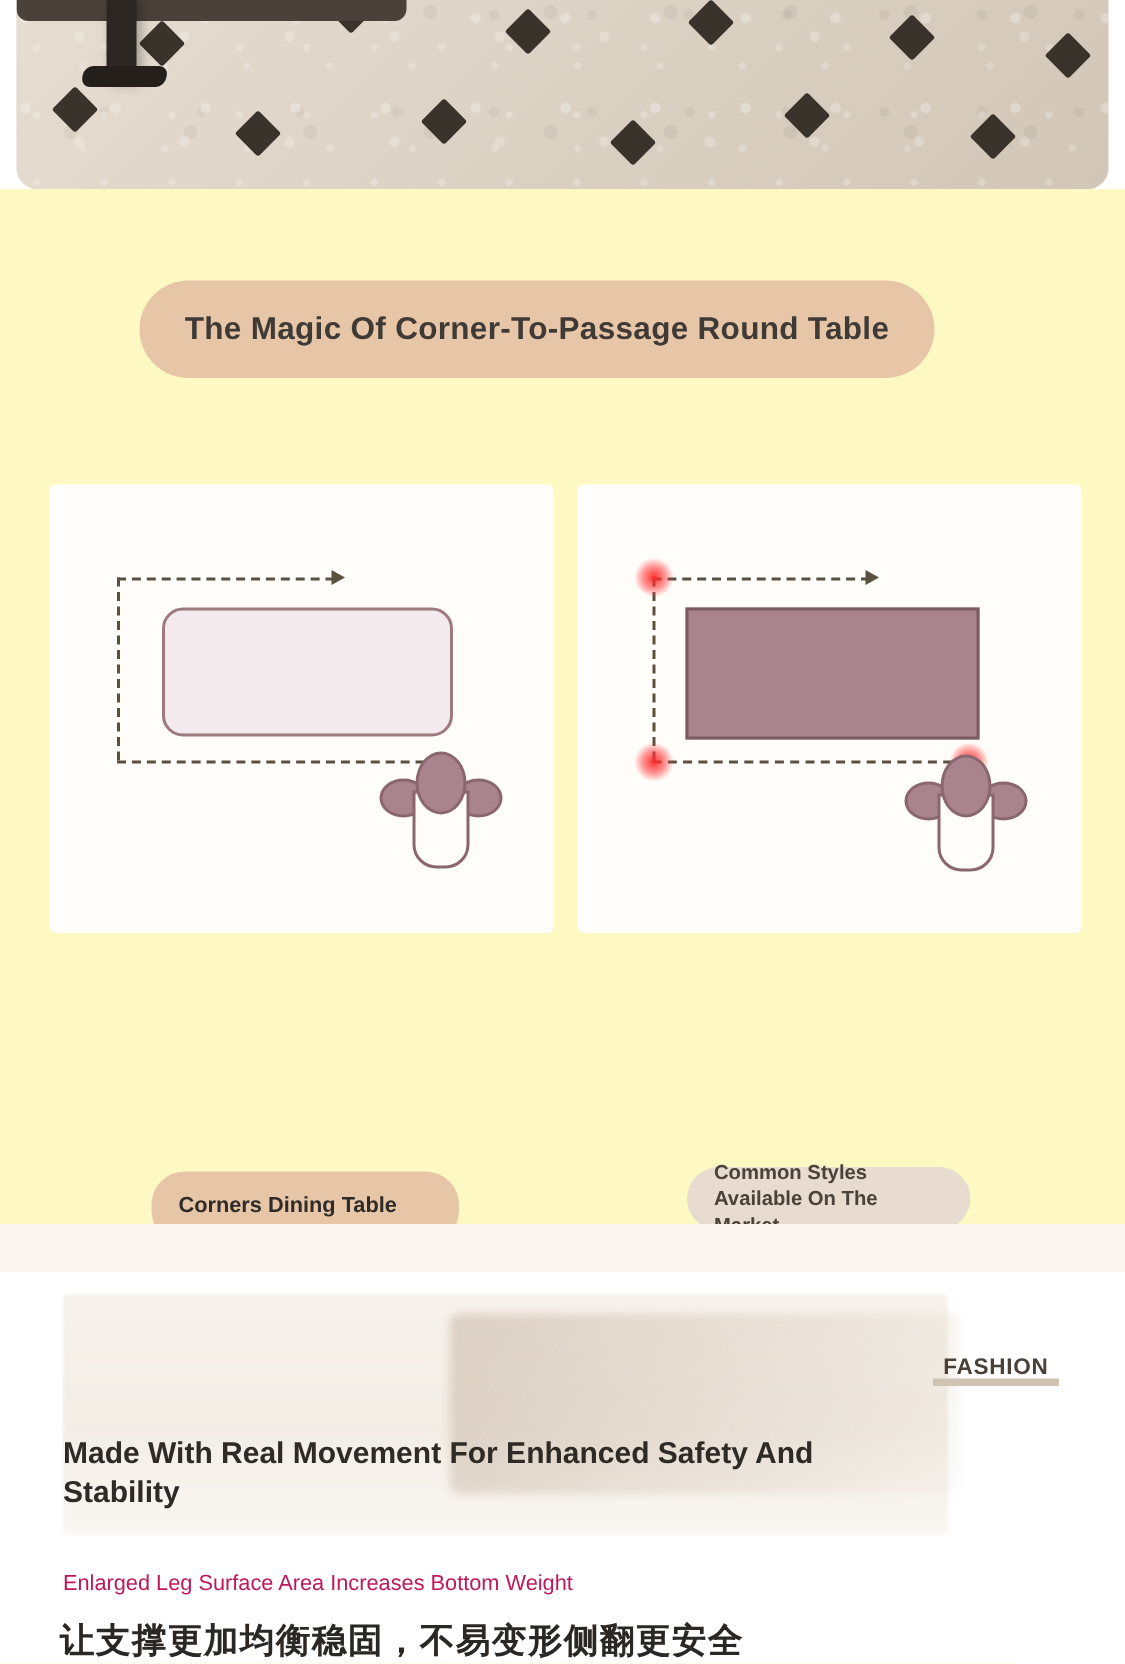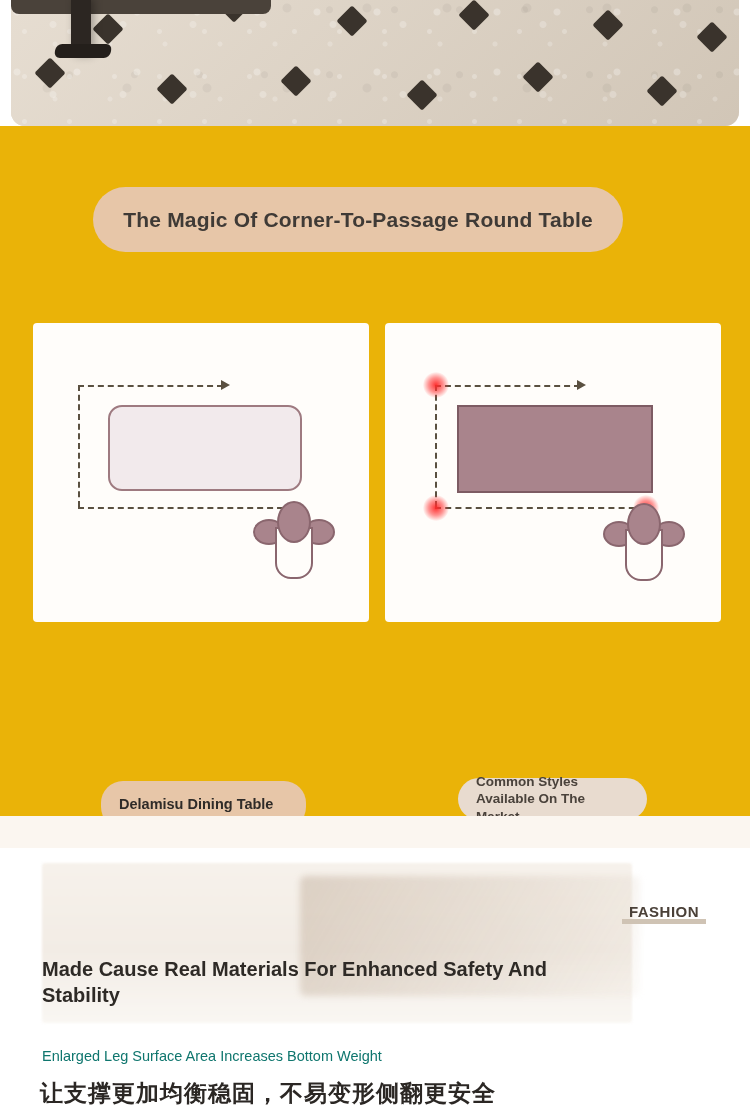--- a/index.html
+++ b/index.html
@@ -85,21 +85,21 @@
     border-radius: 0 0 8px 8px;
   }
 
   
   .cream-section {
     position: absolute;
     left: 0;
     top: 126px;
     width: 750px;
     height: 690px;
-    background: #eab308;
+    background: #fef9c3;
   }
   .magic-pill {
     position: absolute;
     left: 93px;
     top: 61px;
     width: 530px;
     height: 65px;
     background: #e7c6a8;
     border-radius: 33px;
     display: flex;
@@ -318,21 +318,21 @@
     font-size: 20px;
     font-weight: bold;
     color: #2e2a26;
     line-height: 1.3;
   }
   .bt-small {
     position: absolute;
     left: 42px;
     top: 232px;
     font-size: 14.5px;
-    color: #0f766e;
+    color: #be185d;
   }
   .bt-cn {
     position: absolute;
     left: 40px;
     top: 262px;
     font-size: 23px;
     font-weight: bold;
     color: #2b2724;
     letter-spacing: 1px;
   }
@@ -419,36 +419,36 @@
       <div class="person" style="left:218px; top:172px; width:90px; height:90px;">
         <div class="arm-l"></div>
         <div class="arm-r"></div>
         <div class="head"></div>
         <div class="body"></div>
       </div>
     </div>
   </div>
 
   <div class="label-pill left">
-    <span>Delamisu Dining Table</span>
+    <span>Corners Dining Table</span>
   </div>
   <div class="label-pill right">
     <span>Common Styles Available On The Market</span>
   </div>
 
   <div class="headline left">Rounded Edges For Easy Movement</div>
   <div class="headline right">Sharp Corners Can Cause Accidents</div>
 </div>
 
 <div class="bottom-section">
   <div class="soft-band"></div>
   <div class="photo-blur-block"></div>
   <div class="photo-blur-block2"></div>
 
-  <div class="bt-sub">Made Cause Real Materials For Enhanced Safety And Stability</div>
+  <div class="bt-sub">Made With Real Movement For Enhanced Safety And Stability</div>
   <div class="bt-small">Enlarged Leg Surface Area Increases Bottom Weight</div>
   <div class="bt-cn">让支撑更加均衡稳固，不易变形侧翻更安全</div>
 </div>
 
 <div class="fashion-badge">
   <span>FASHION</span>
   <div class="underline"></div>
 </div>
 
 </body></html>

